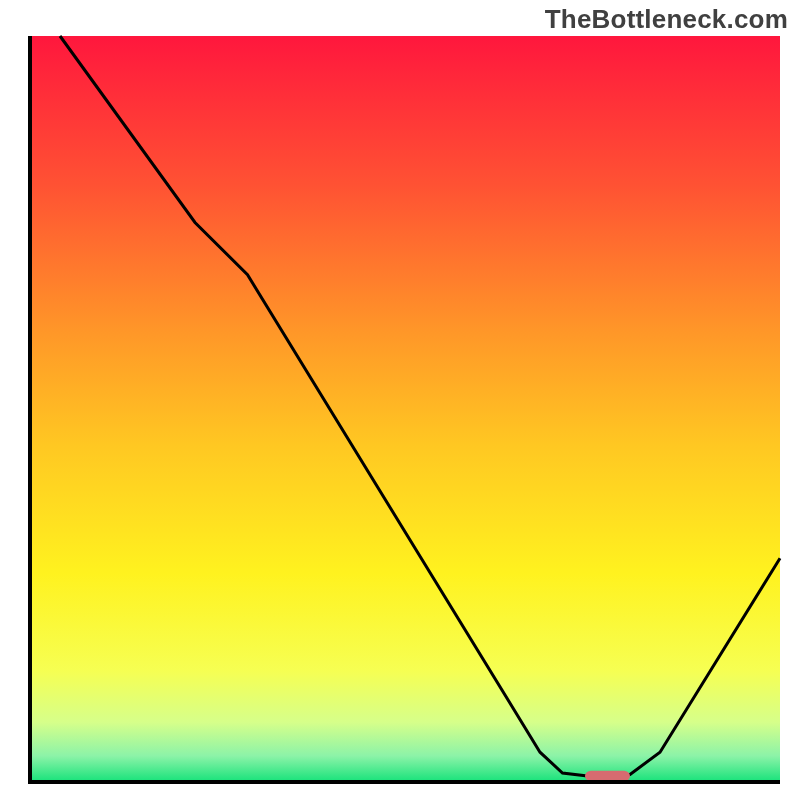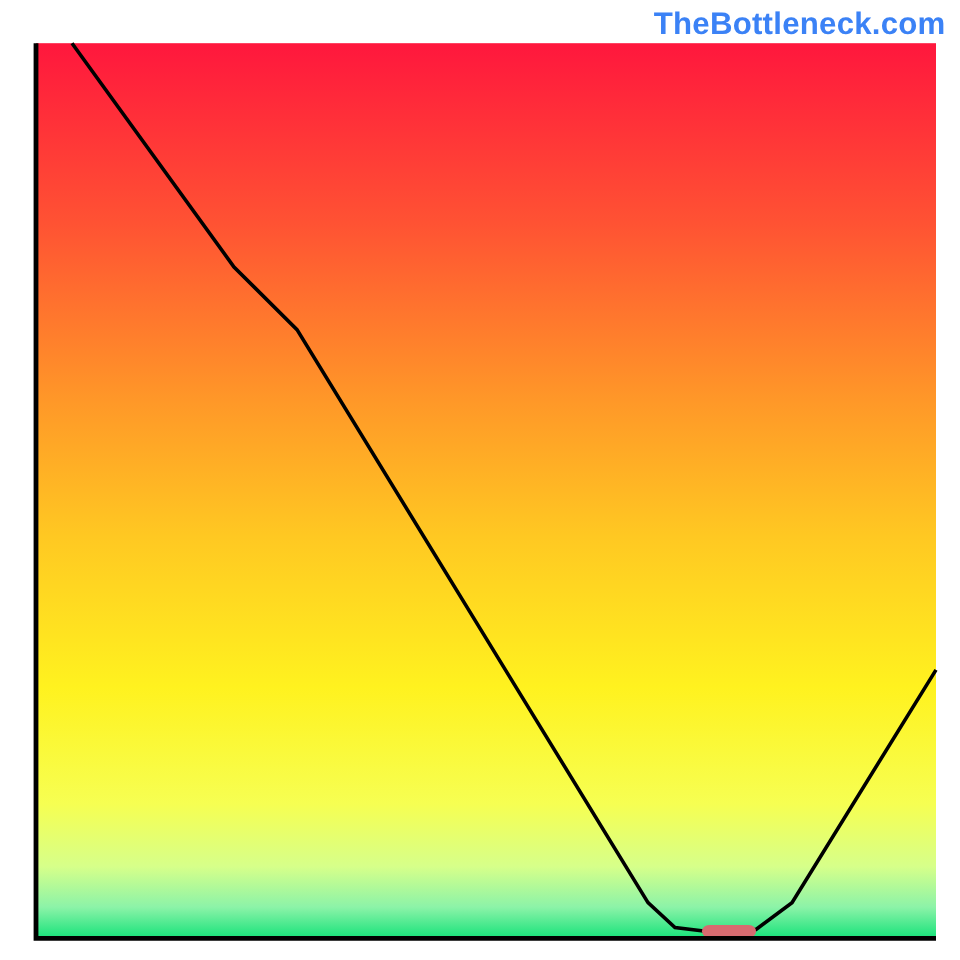--- a/index.html
+++ b/index.html
@@ -15,21 +15,21 @@
     width: 800px;
     height: 800px;
   }
   .watermark {
     position: absolute;
     top: 4px;
     right: 12px;
     font-family: Arial, Helvetica, sans-serif;
     font-size: 26px;
     font-weight: 600;
-    color: #3b82f6;
+    color: #404040;
     letter-spacing: 0.2px;
     user-select: none;
   }
   svg.plot {
     position: absolute;
     left: 0;
     top: 0;
     width: 800px;
     height: 800px;
   }

